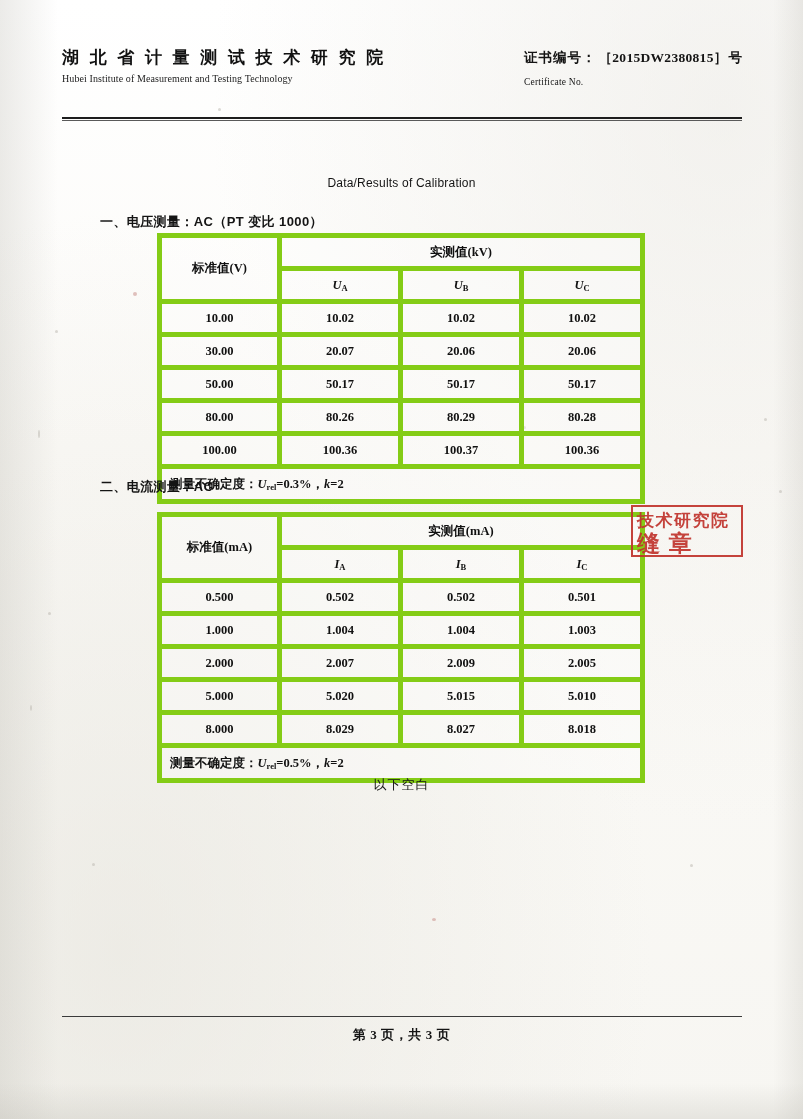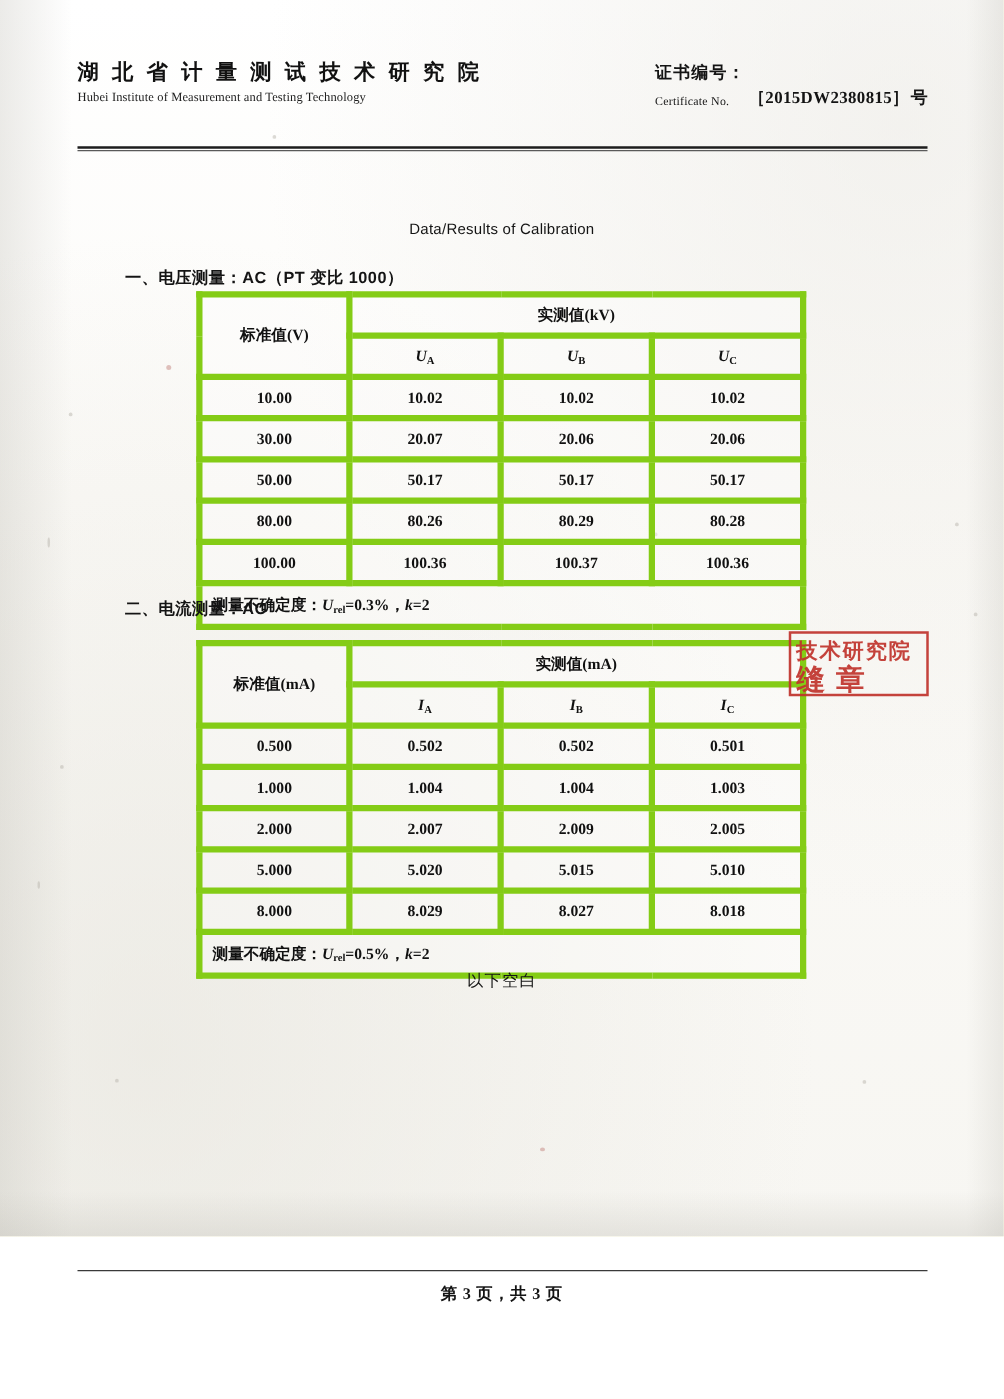--- a/index.html
+++ b/index.html
@@ -12,22 +12,22 @@
     height: 1119px;
     font-family: "Liberation Serif", serif;
     color: #141414;
     position: relative;
     overflow: hidden;
   }
   .page {
     position: absolute;
     left: 0; top: 0;
     width: 803px;
-    height: 989px;
-    background: #fef9c3;
+    height: 1119px;
+    background: #7dd3fc;
   }
   
   .paper-tint {
     position: absolute;
     inset: 0;
     background:
       radial-gradient(ellipse at 15% 85%, rgba(228,226,218,0.55) 0%, rgba(255,255,255,0) 55%),
       radial-gradient(ellipse at 90% 10%, rgba(232,230,224,0.5) 0%, rgba(255,255,255,0) 50%),
       linear-gradient(180deg, #ffffff 0%, #fbfaf7 40%, #f7f6f2 100%);
     pointer-events: none;
@@ -76,21 +76,21 @@
   .org-en {
     font-family: "Liberation Serif", serif;
     font-size: 10px;
     color: #1b1b1b;
     margin-top: 4px;
     letter-spacing: 0.1px;
   }
   .cert-block {
     margin-top: 3px;
     display: flex;
-    align-items: flex-end;
+    align-items: flex-start;
   }
   .cert-labels {
     display: flex;
     flex-direction: column;
   }
   .cert-cn {
     font-size: 13.5px;
     font-weight: bold;
     letter-spacing: 1px;
     white-space: nowrap;

